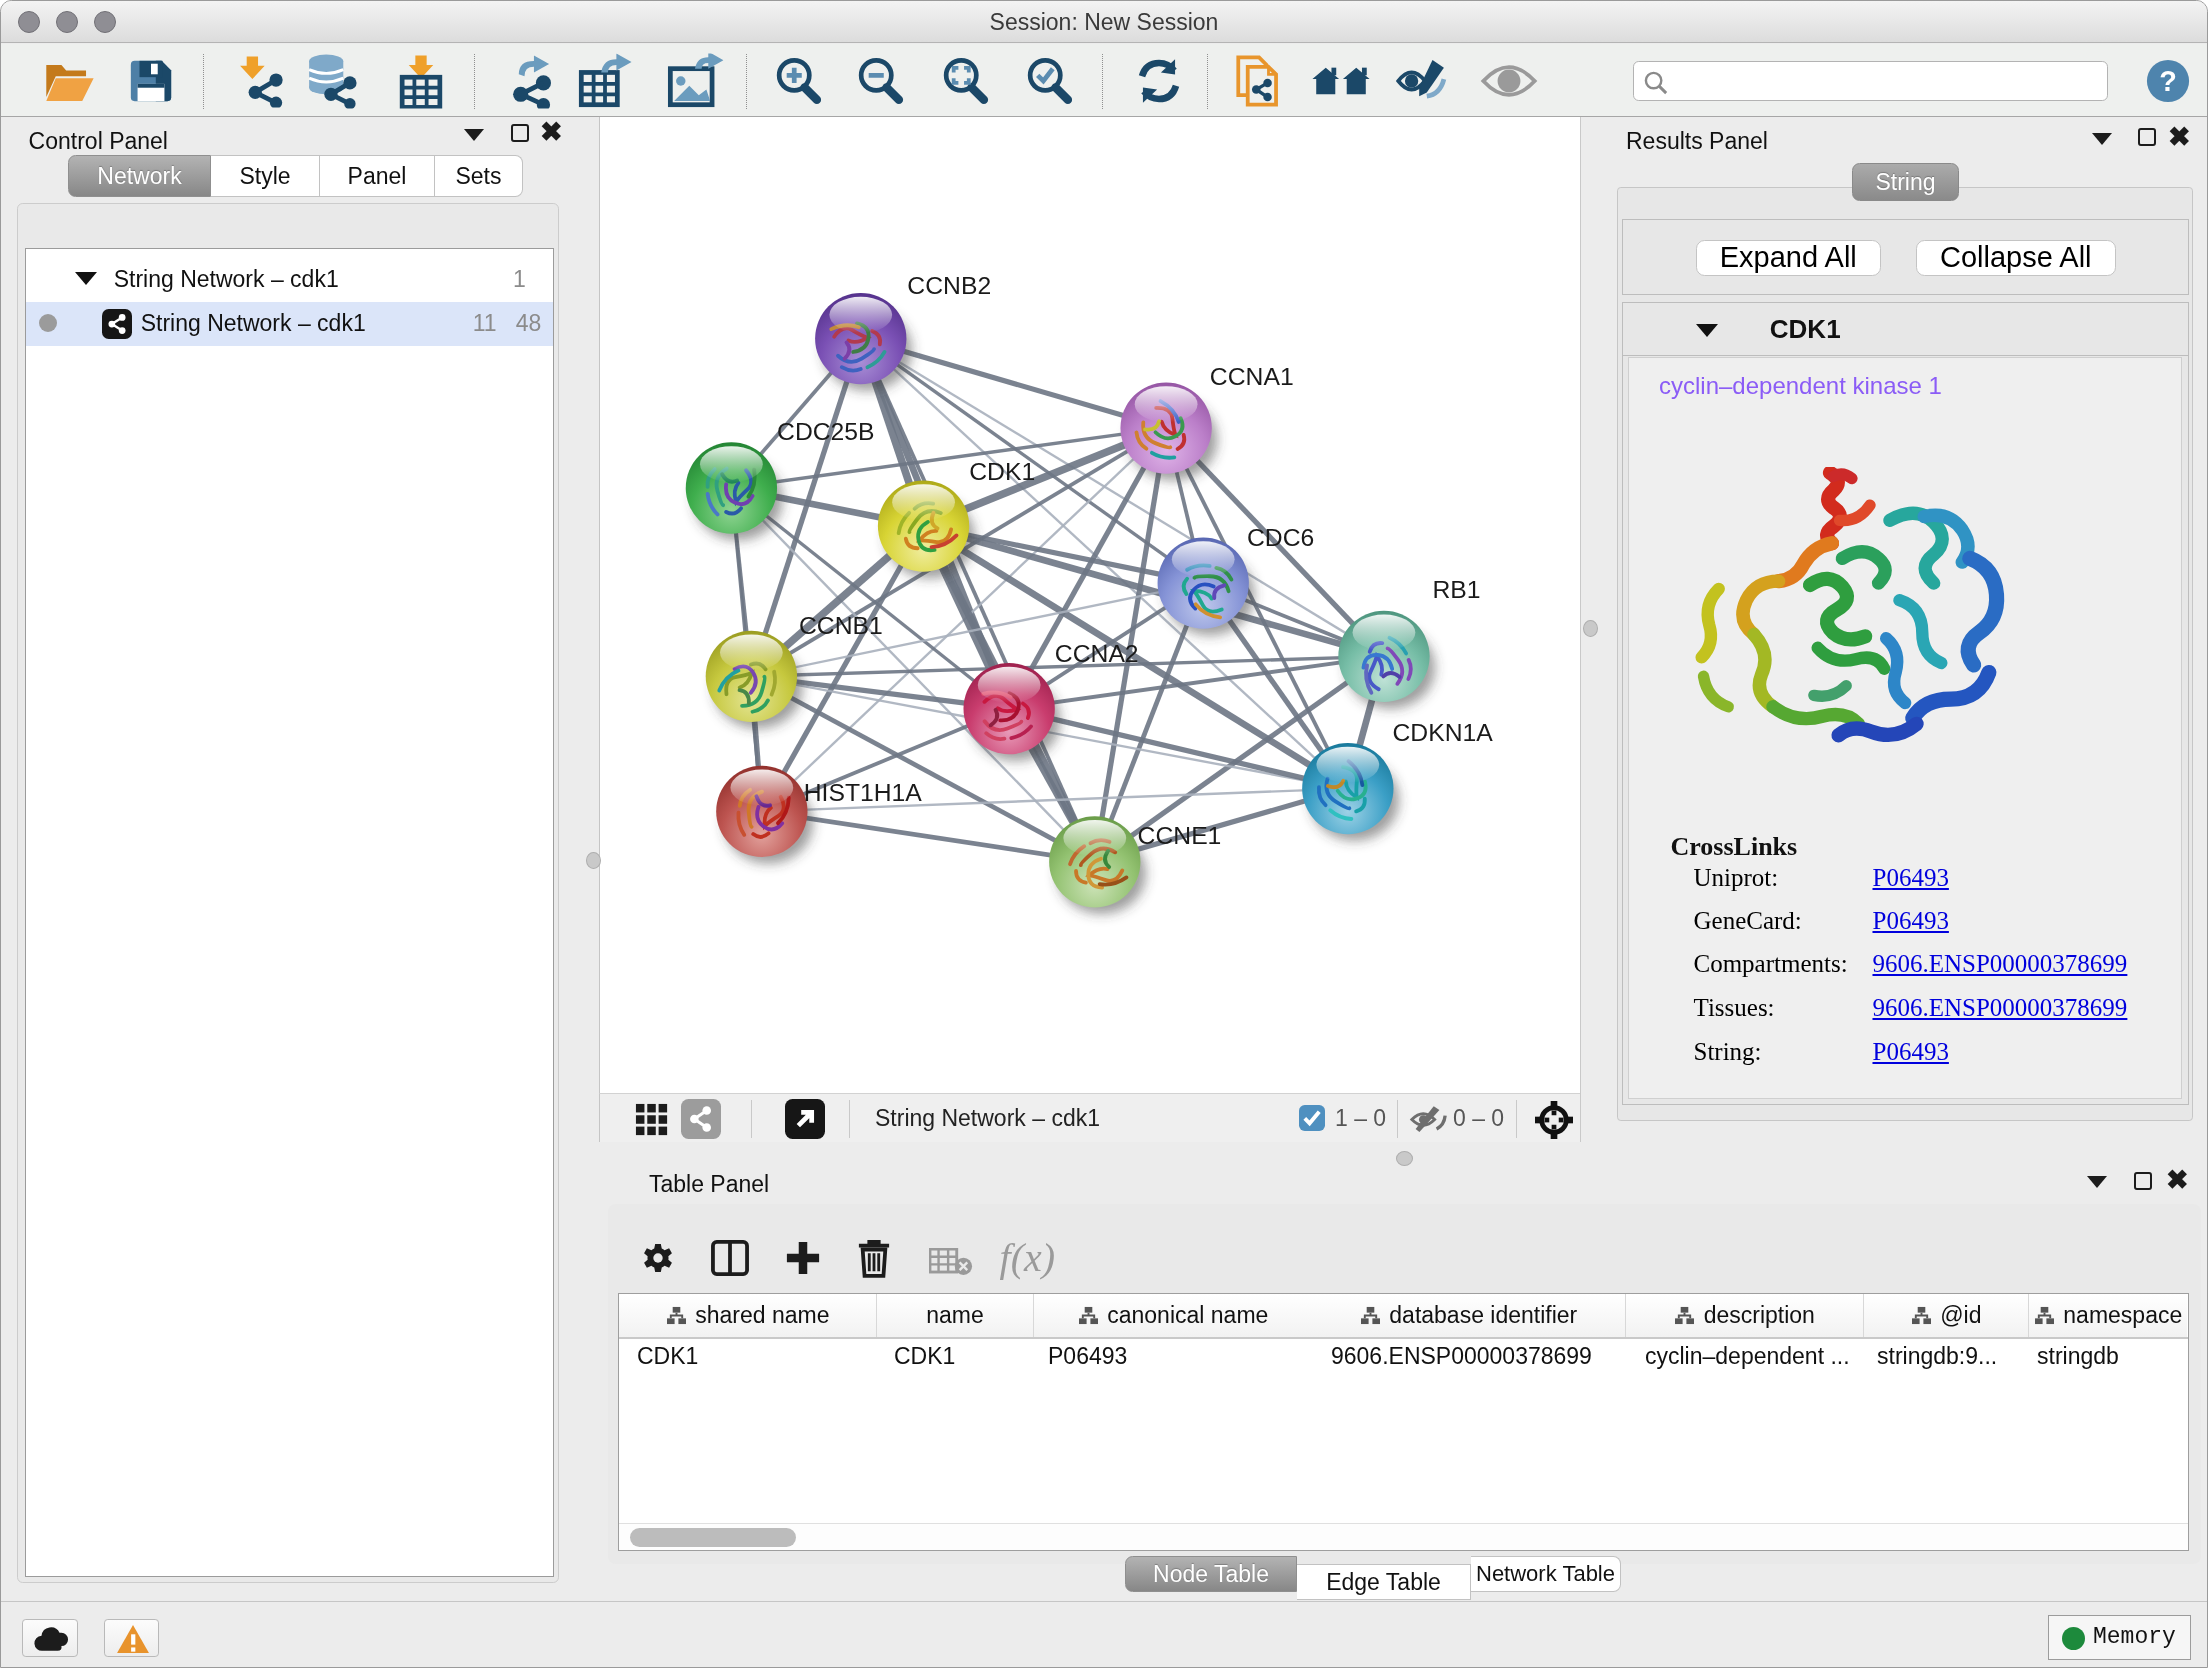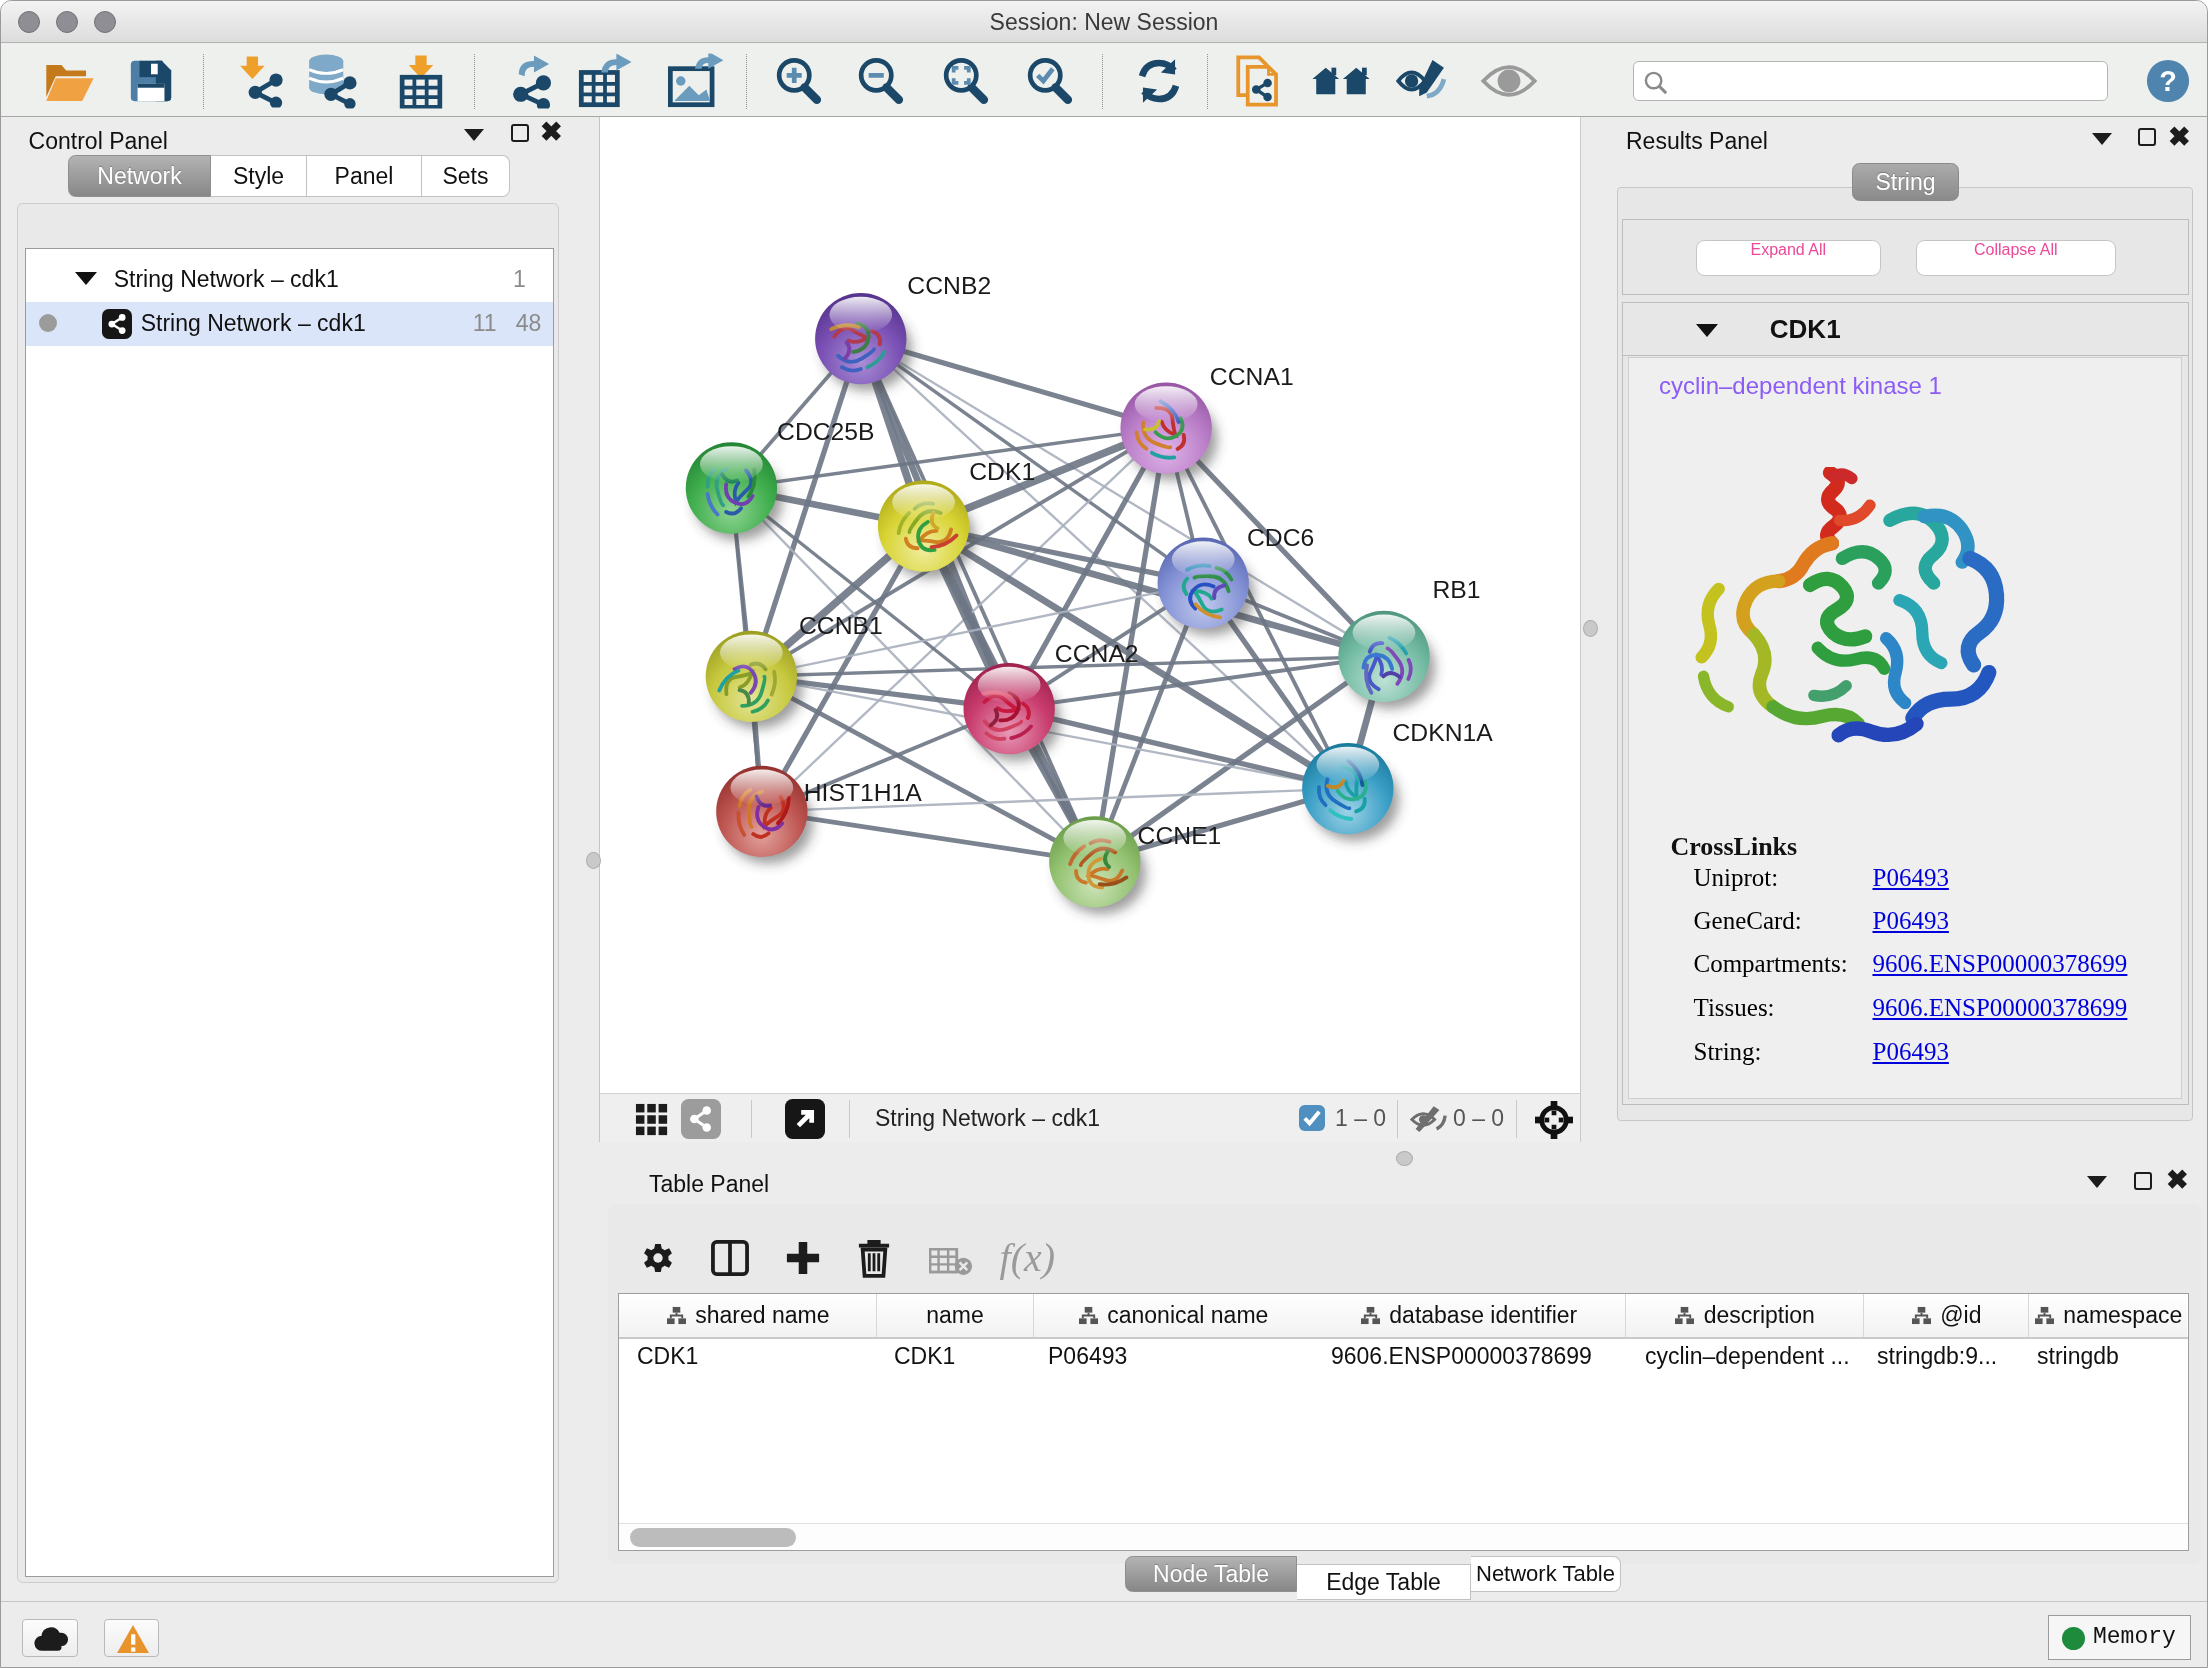--- a/index.html
+++ b/index.html
@@ -55,21 +55,21 @@
 
 #rpanel { position:absolute; left:1579px; top:116px; width:630px; height:1025px; background:#ececec; border-left:1px solid #c9c9c9; }
 #rp-title { position:absolute; left:45px; top:10.5px; font-size:23px; color:#111; }
 #stringtab { position:absolute; left:271px; top:46px; width:107px; height:38px;
   background:linear-gradient(#ababab,#8a8a8a); border:1px solid #8a8a8a; border-radius:7.6px;
   color:#fff; font-size:23px; text-align:center; line-height:36px; text-shadow:0 -1px 1px rgba(0,0,0,0.25); z-index:3; }
 #rp-box { position:absolute; left:36px; top:70px; width:576px; height:934px; background:#e7e7e7;
   border:1px solid #c6c6c6; border-radius:3.8px; }
 #rp-inner1 { position:absolute; left:3.8px; top:31px; width:567px; height:76px; border:1px solid #bdbdbd; }
 .rbtn { position:absolute; top:20px; height:36px; background:#ffffff; border:1px solid #c4c4c4;
-  border-radius:8.6px; font-size:16px; color:#ec4899; text-align:center; }
+  border-radius:8.6px; font-size:29px; color:#000000; text-align:center; }
 #rp-sect { position:absolute; left:3.8px; top:114px; width:567px; height:803px; border:1px solid #bdbdbd; }
 #rp-secthead { position:absolute; left:0; top:0; width:100%; height:53px; border-bottom:1px solid #bdbdbd; }
 #rp-content { position:absolute; left:5.7px; top:54px; width:554px; height:742px; background:#efefef;
   border:1px solid #cfcfcf; }
 .serif { font-family:"Liberation Serif",serif; }
 .xlink { color:#0000dd; text-decoration:underline; }
 .xrow { position:absolute; left:0; width:100%; font-size:25px; }
 
 #tpanel { position:absolute; left:598px; top:1141px; width:1610px; height:458px; background:#ececec; }
 #tp-title { position:absolute; left:50px; top:28.5px; font-size:23px; color:#111; }
@@ -232,21 +232,21 @@
       <text x="24" y="34" text-anchor="middle" font-size="30" font-weight="bold" fill="#ffffff" font-family="Liberation Sans,sans-serif">?</text>
     </svg>
   </div>
   <div id="cpanel">
     <div id="cp-title">Control Panel</div>
     <div class="abs" style="left:463px;top:9.5px;"><span class="ph-tri"></span></div>
     <div class="abs" style="left:510px;top:6.7px;"><span class="ph-sq"></span></div>
     <div class="abs" style="left:539px;top:1.9px;"><span class="ph-x">✖</span></div>
     <div class="tabs-row" style="left:67px;top:38px;">
       <div class="tabseg first sel" style="width:143px;">Network</div>
-      <div class="tabseg" style="width:96px;">Style</div>
+      <div class="tabseg" style="width:109px;">Style</div>
       <div class="tabseg" style="width:115px;">Panel</div>
       <div class="tabseg last" style="width:88px;">Sets</div>
     </div>
     <div id="cp-box">
       <div id="cp-tree">
         <div class="trow" style="top:11.4px;">
           <span style="position:absolute;left:49px;top:11.4px;width:0;height:0;border-left:11.4px solid transparent;border-right:11.4px solid transparent;border-top:13.3px solid #111;"></span>
           <span style="position:absolute;left:88px;top:5.7px;">String Network – cdk1</span>
           <span style="position:absolute;right:27px;top:5.7px;color:#8b8b8b;">1</span>
         </div>

